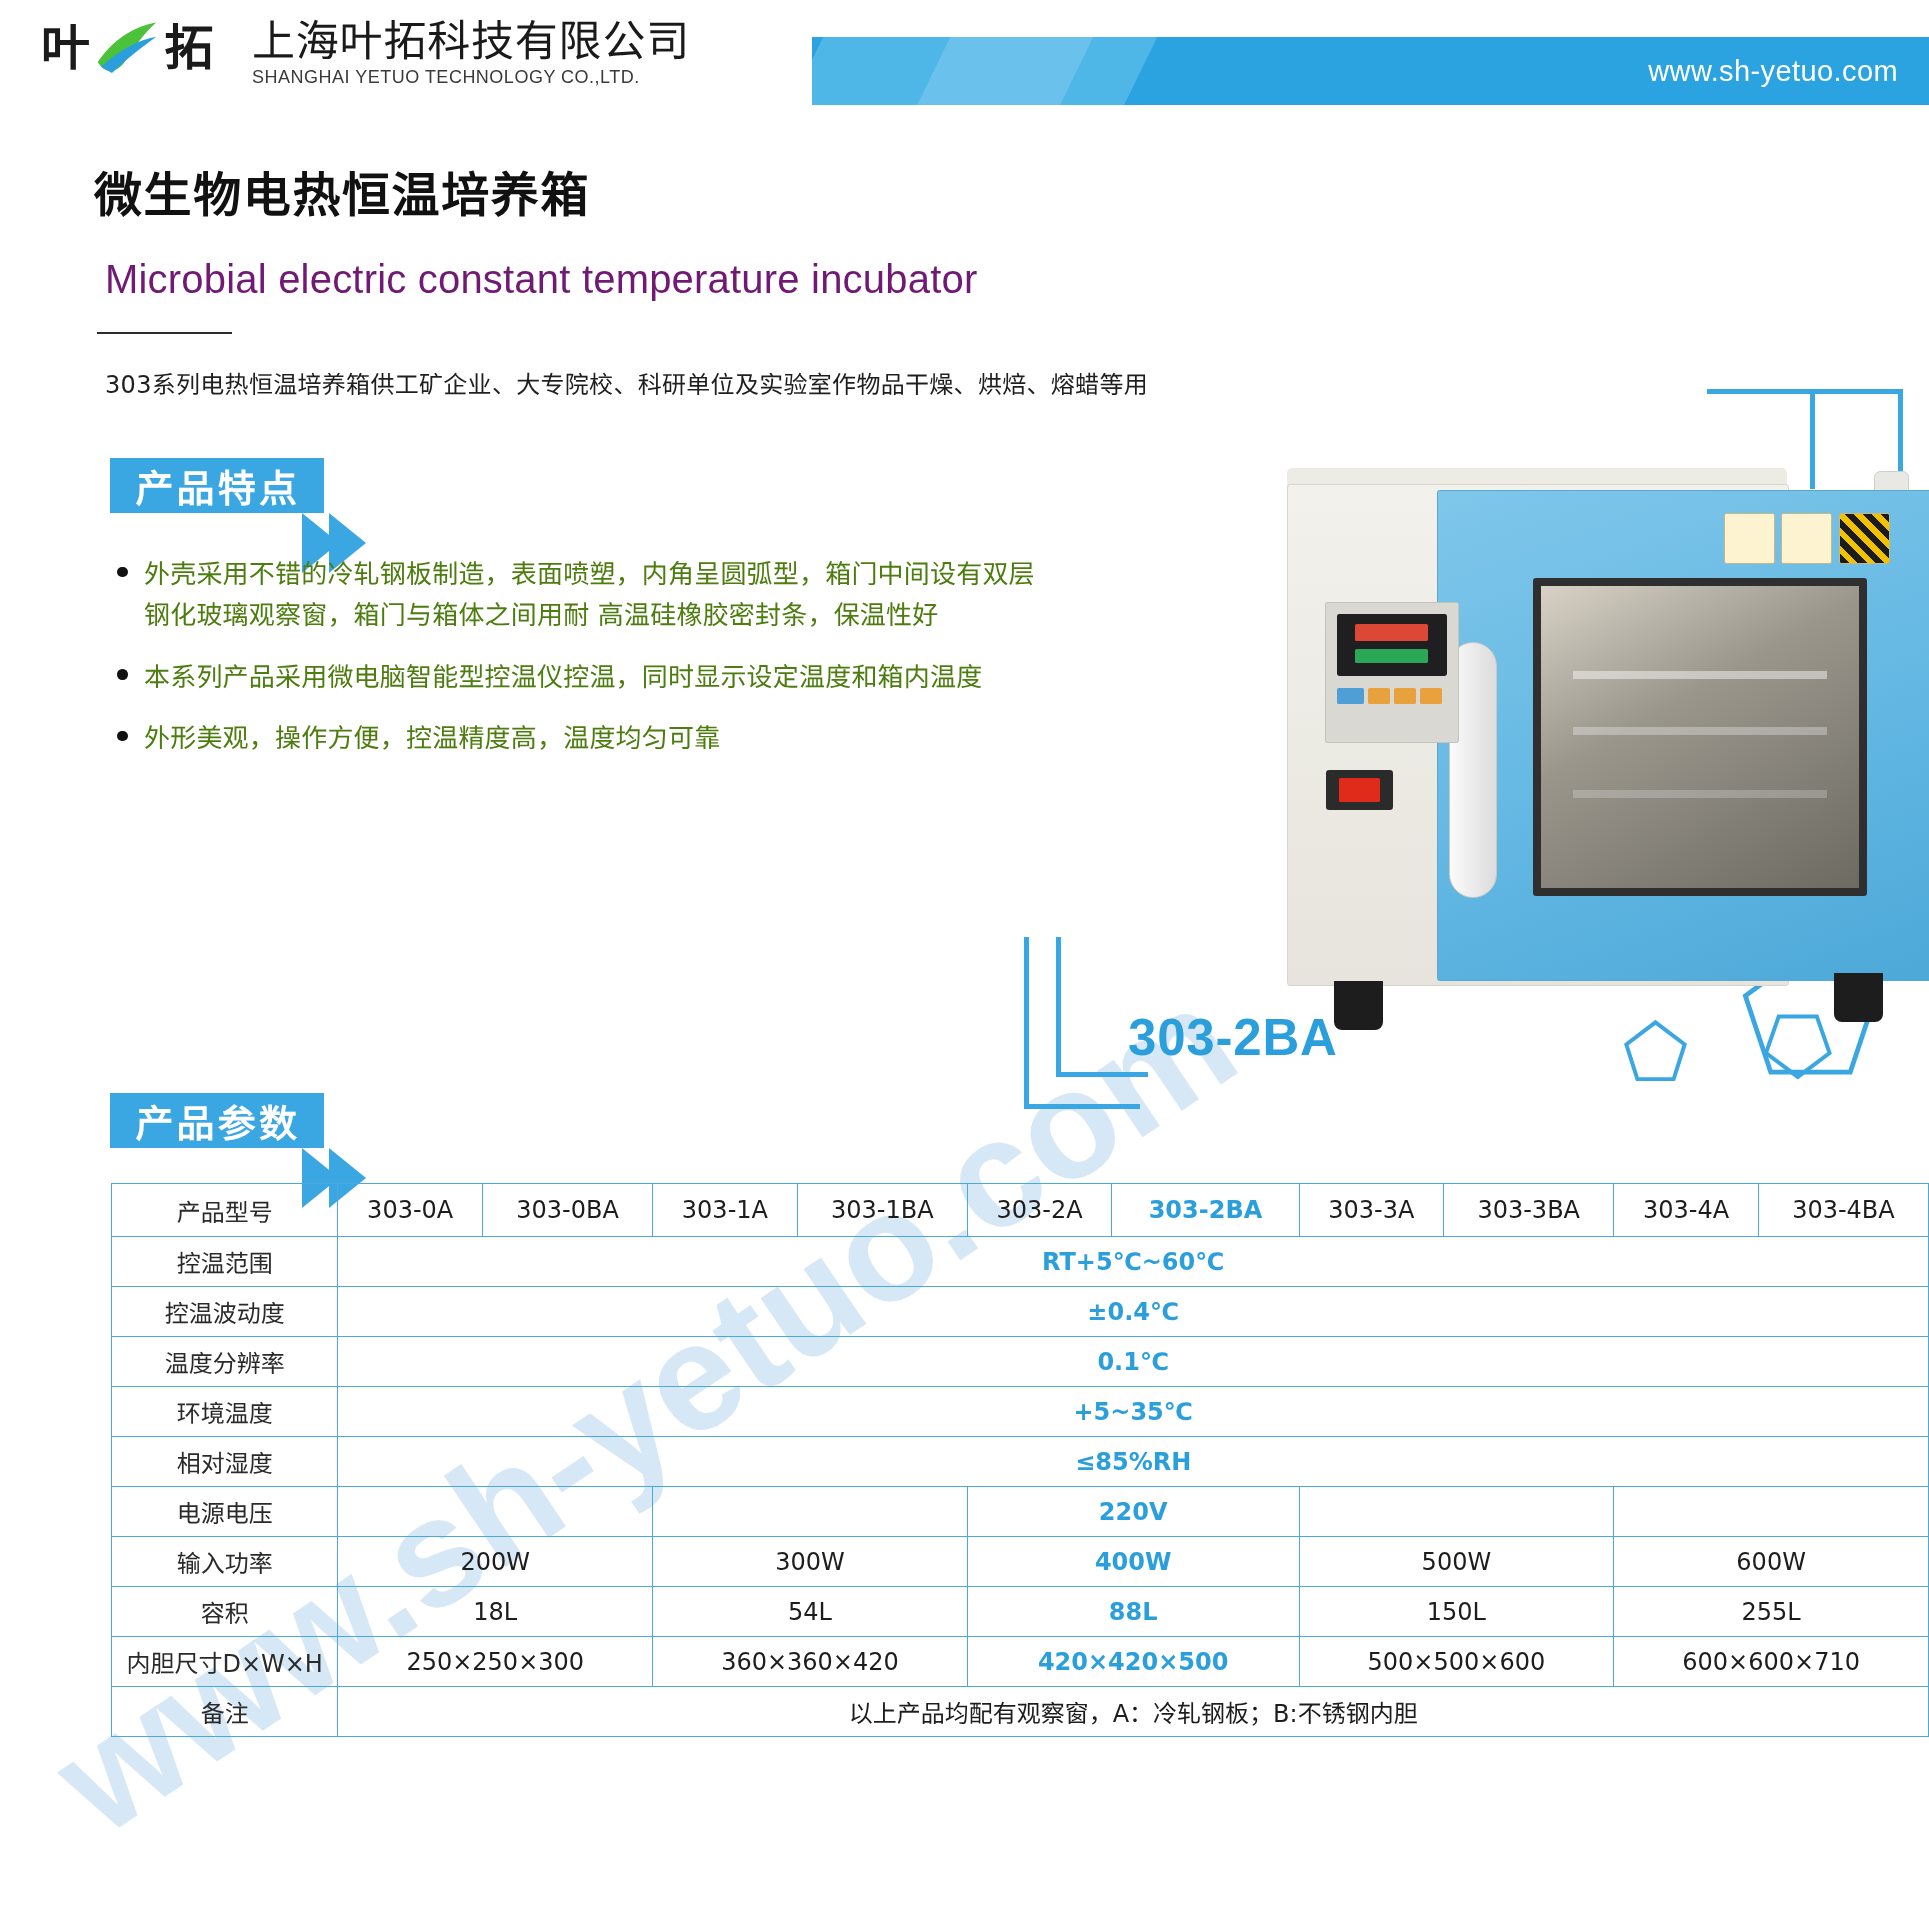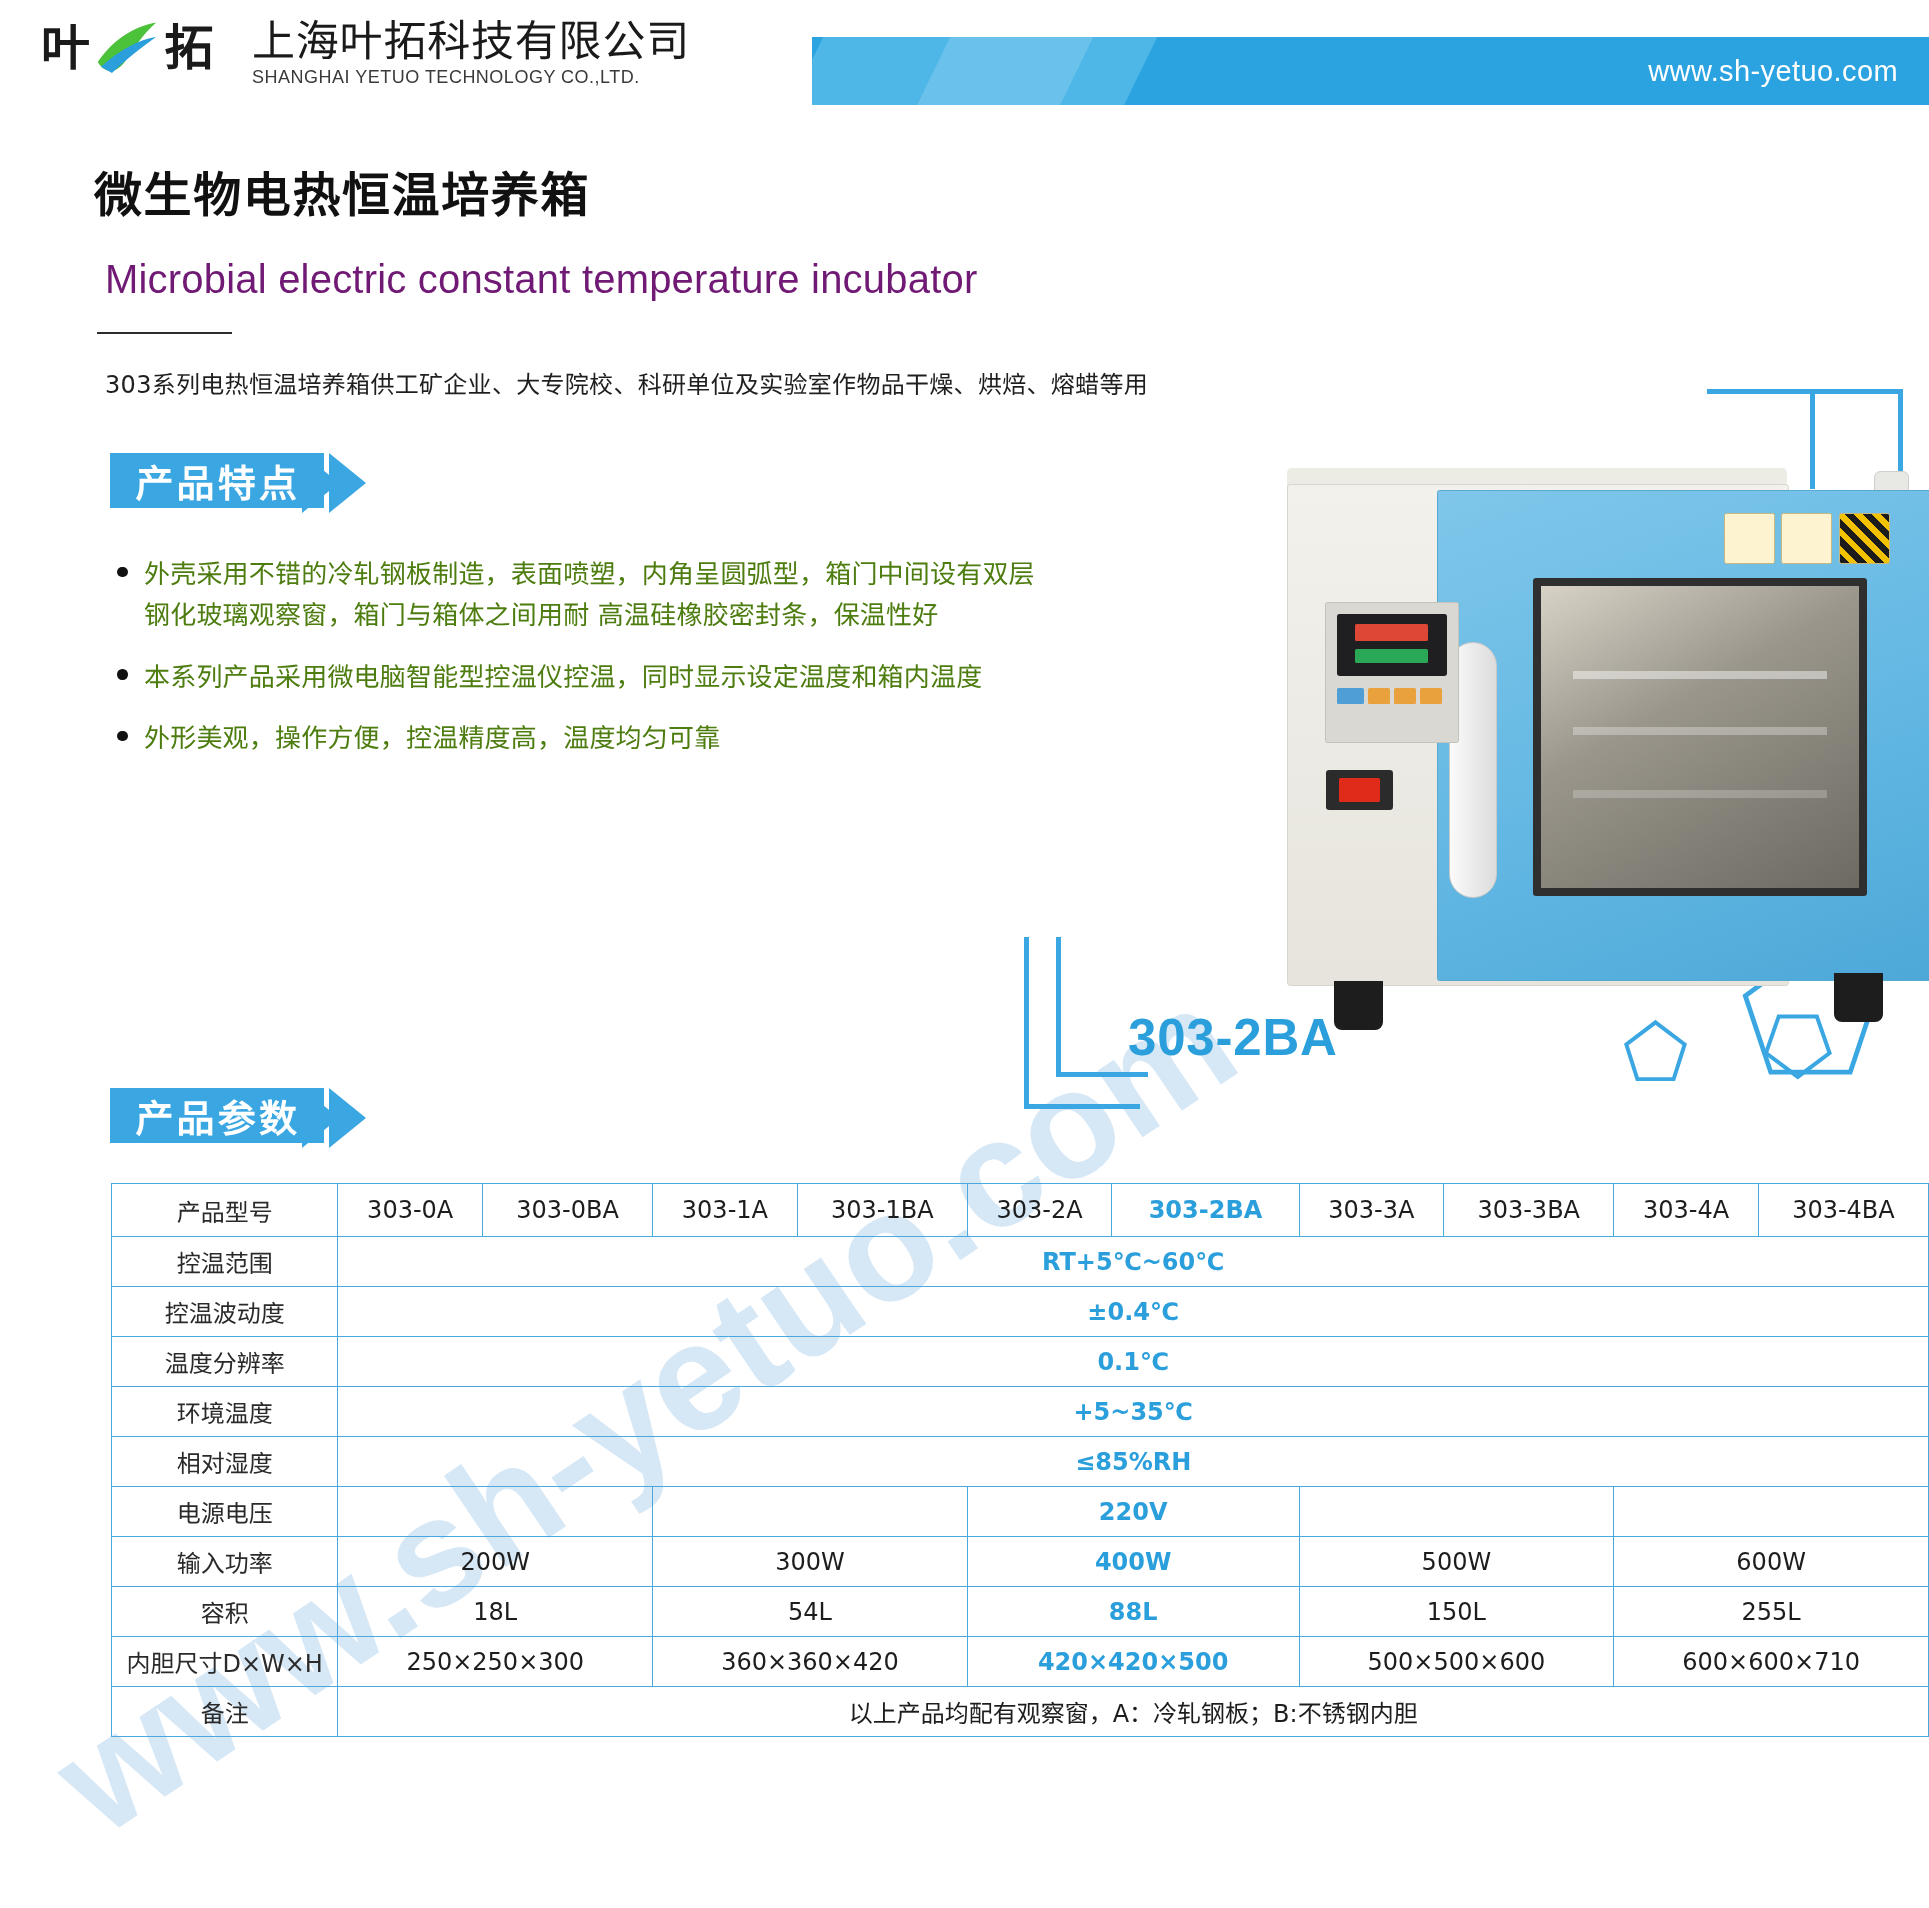--- a/index.html
+++ b/index.html
@@ -166,21 +166,21 @@
     font-family: "DejaVu Sans", "Liberation Sans", sans-serif;
     z-index: 20;
   }
 
   
   .sec-banner {
     position: absolute;
     height: 60px;
     z-index: 20;
     display: flex;
-    align-items: flex-start;
+    align-items: flex-end;
   }
   .sec-banner .band {
     background: #3aa7e3;
     display: flex;
     align-items: center;
     padding: 0 24px 0 25.4px;
   }
   .sec-banner .band span {
     font-size: 38px;
     font-weight: 700;

